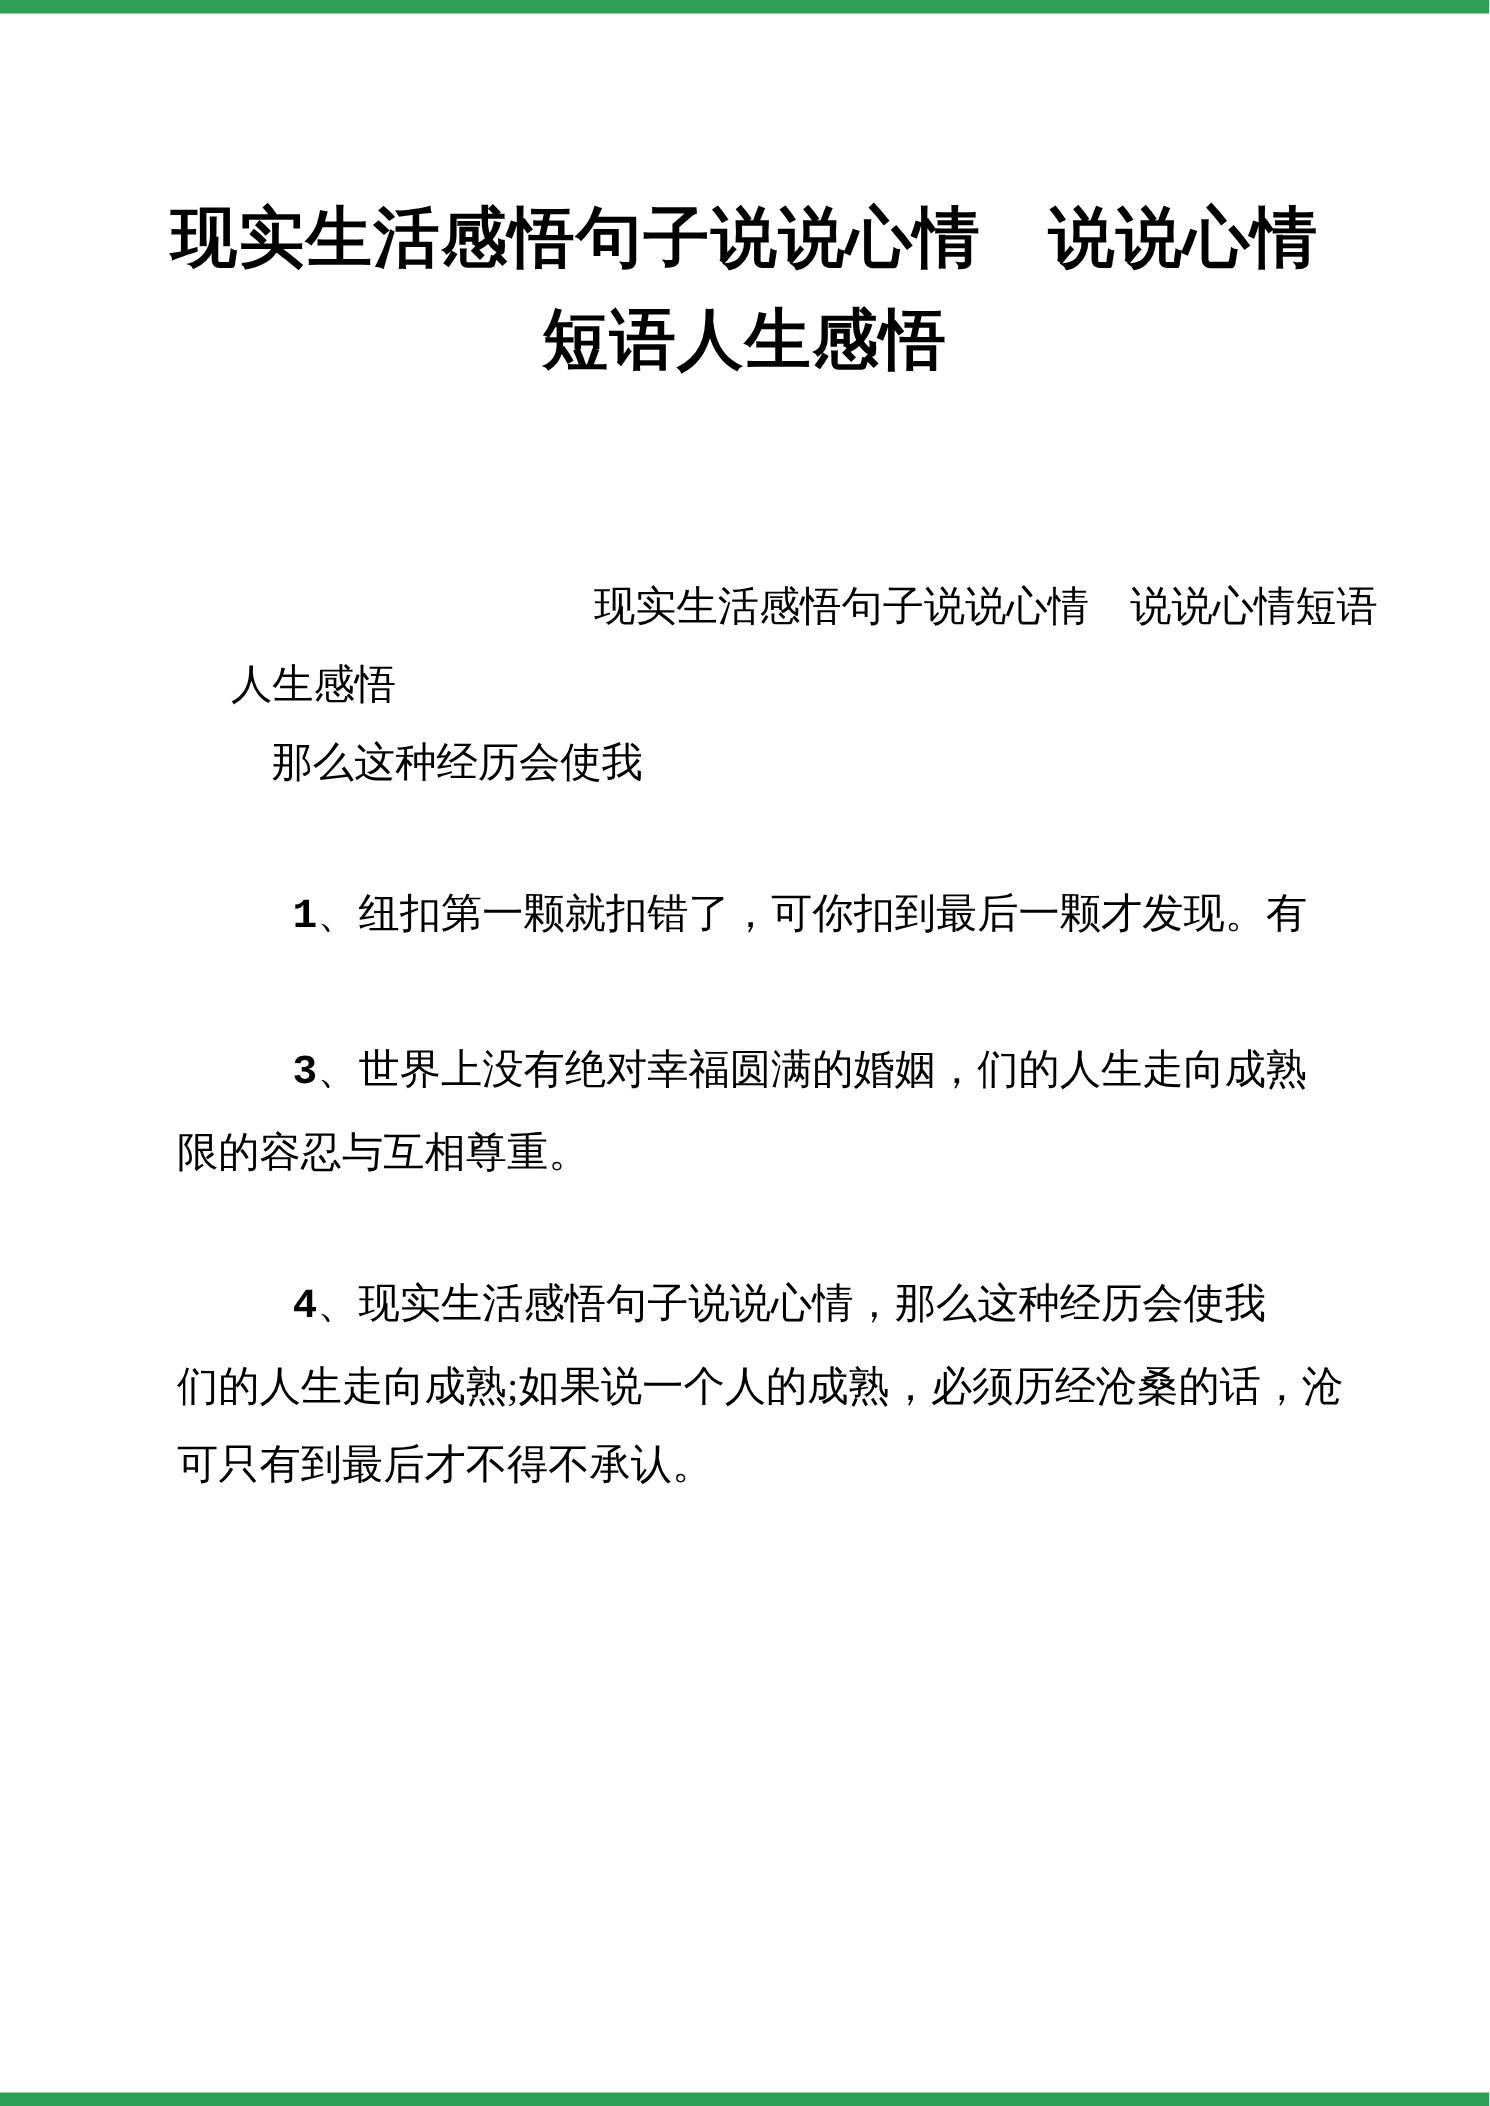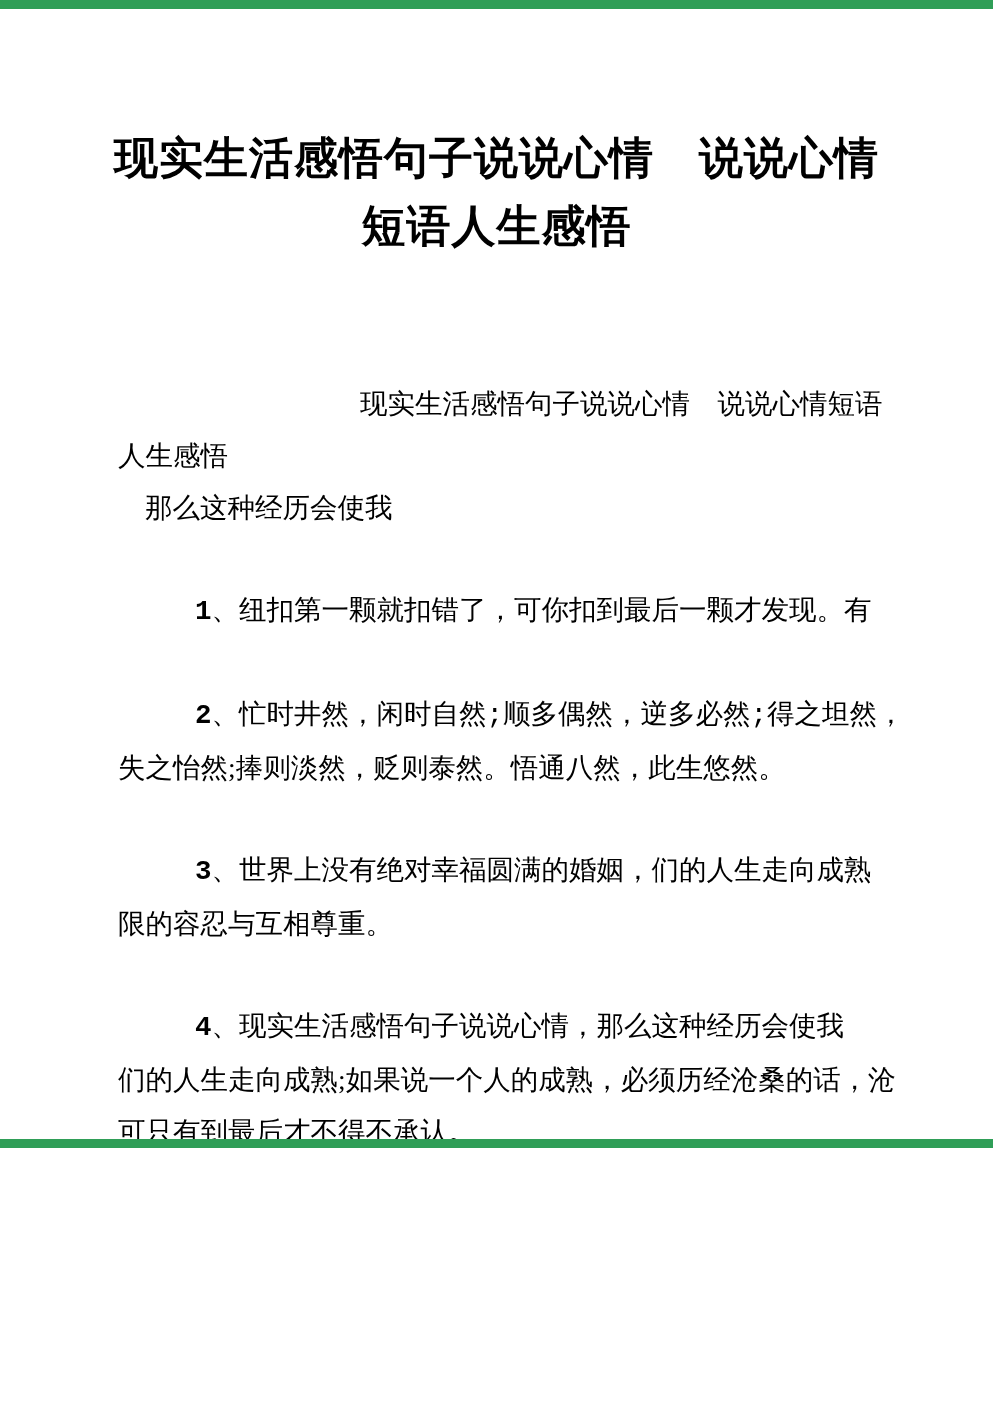--- a/index.html
+++ b/index.html
@@ -1,19 +1,19 @@
 <!DOCTYPE html>
 <html style="--accent: #2f9e57;"><head>
 <meta charset="utf-8">
 <style>
   html, body { margin: 0; padding: 0; background: #ffffff; }
   .page {
     position: relative;
     width: 993px;
-    height: 1148px;
+    height: 1404px;
     background: #ffffff;
     overflow: hidden;
     color: #000000;
     font-family: "Liberation Serif", "DejaVu Serif", serif;
   }
   .accent-bar {
     position: absolute;
     left: 0;
     width: 100%;
     height: 9px;
@@ -33,21 +33,21 @@
   }
 
   .body-text {
     margin-left: 118px;
     width: 772px;
     font-size: 27.5px;
     line-height: 52px;
   }
   .line { white-space: nowrap; }
 
-  .intro { margin-top: 117px; }
+  .intro { margin-top: 117px; margin-left: 36px; }
   .indent-intro { padding-left: 242px; }
   .indent-small { padding-left: 27px; }
 
   .quote-para { margin-top: 52px; }
   .quote-para .first-line { padding-left: 77px; font-family: Liberation Mono, monospace; }
   .num { font-weight: bold; }
 </style>
 </head>
 <body>
 
@@ -65,24 +65,20 @@
     <div class="intro">
       <div class="line indent-intro">现实生活感悟句子说说心情　说说心情短语</div>
       <div class="line">人生感悟</div>
       <div class="line indent-small">那么这种经历会使我</div>
     </div>
 
     <div class="quote-para">
       <div class="line first-line"><span class="num">1</span><span>、</span><span>纽扣第一颗就扣错了，可你扣到最后一颗才发现。有</span></div>
     </div>
 
-    <div class="quote-para">
-      <div class="line first-line"><span class="num">2</span><span>、</span><span>忙时井然，闲时自然;顺多偶然，逆多必然;得之坦然，</span></div>
-      <div class="line">失之怡然;捧则淡然，贬则泰然。悟通八然，此生悠然。</div>
-    </div>
 
     <div class="quote-para">
       <div class="line first-line"><span class="num">3</span><span>、</span><span>世界上没有绝对幸福圆满的婚姻，们的人生走向成熟</span></div>
       <div class="line">限的容忍与互相尊重。</div>
     </div>
 
     <div class="quote-para">
       <div class="line first-line"><span class="num">4</span><span>、</span><span>现实生活感悟句子说说心情，那么这种经历会使我</span></div>
       <div class="line">们的人生走向成熟;如果说一个人的成熟，必须历经沧桑的话，沧</div>
       <div class="line">可只有到最后才不得不承认。</div>

